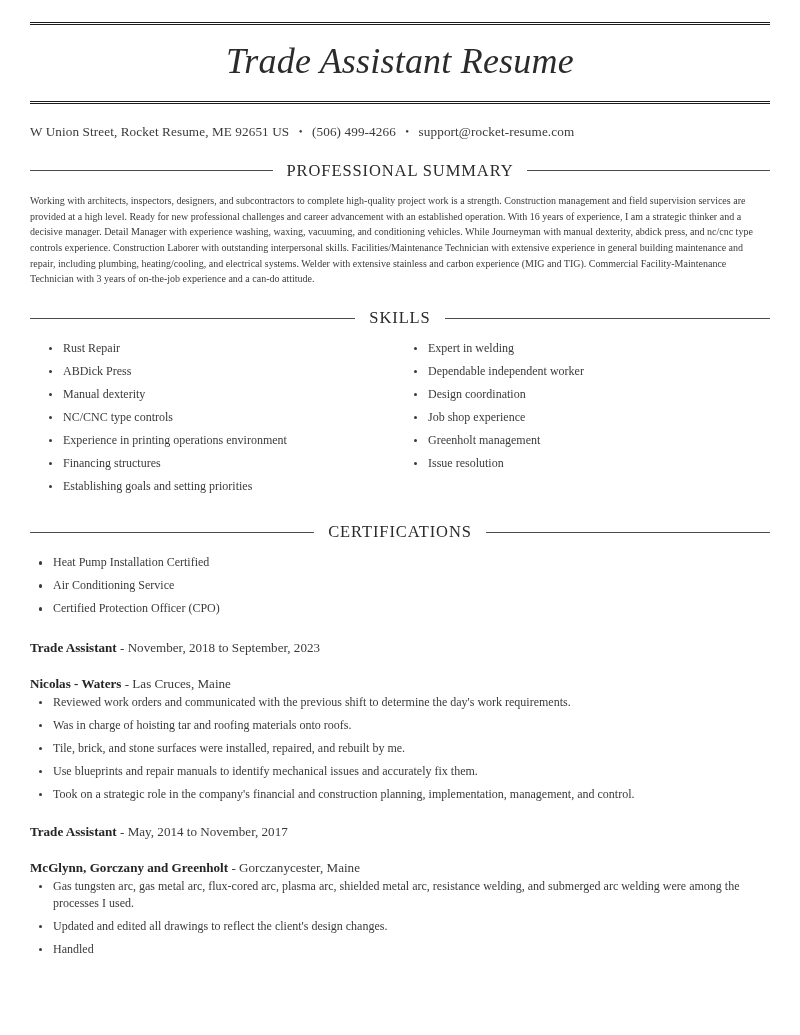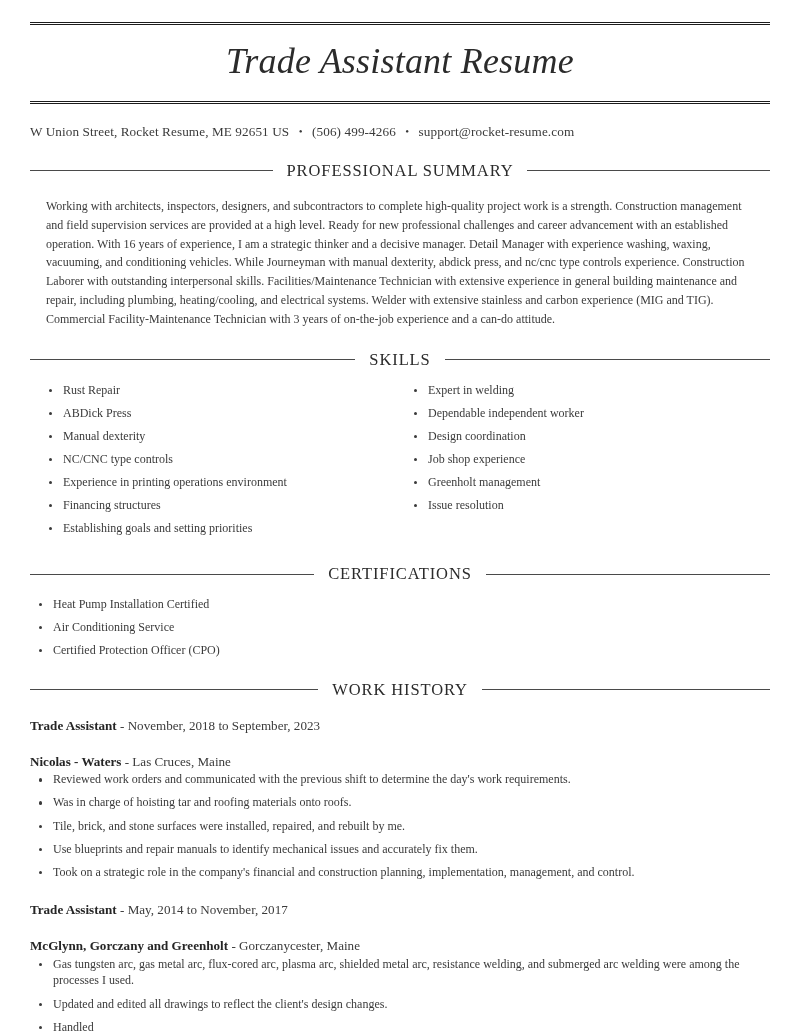--- a/index.html
+++ b/index.html
@@ -77,25 +77,25 @@
   .section-head .section-title {
     flex: 0 0 auto;
     font-size: 16.5px;
     letter-spacing: 0.9px;
     color: #2b2b2b;
     white-space: nowrap;
   }
 
   
   .summary-text {
-    font-size: 12px;
+    font-size: 10px;
     line-height: 1.57;
     text-align: left;
     color: #3a3a3a;
-    margin: 16px;
+    margin: 0;
     padding: 0 2px 0 0;
   }
 
   
   ul.bullets {
     list-style: none;
     margin: 0;
     padding: 0;
   }
   ul.bullets > li {
@@ -211,25 +211,20 @@
       <span class="rule"></span>
     </div>
     <ul class="bullets certs-list">
       <li>Heat Pump Installation Certified</li>
       <li>Air Conditioning Service</li>
       <li>Certified Protection Officer (CPO)</li>
     </ul>
   </div>
 
   <div class="section">
-    <div class="section-head">
-      <span class="rule"></span>
-      <span class="section-title">WORK HISTORY</span>
-      <span class="rule"></span>
-    </div>
 
     <div class="job">
       <div class="job-line">
         <span class="strong">Trade Assistant</span>
         <span>-</span>
         <span>November, 2018 to September, 2023</span>
       </div>
       <div class="job-line">
         <span class="strong">Nicolas - Waters</span>
         <span>-</span>

